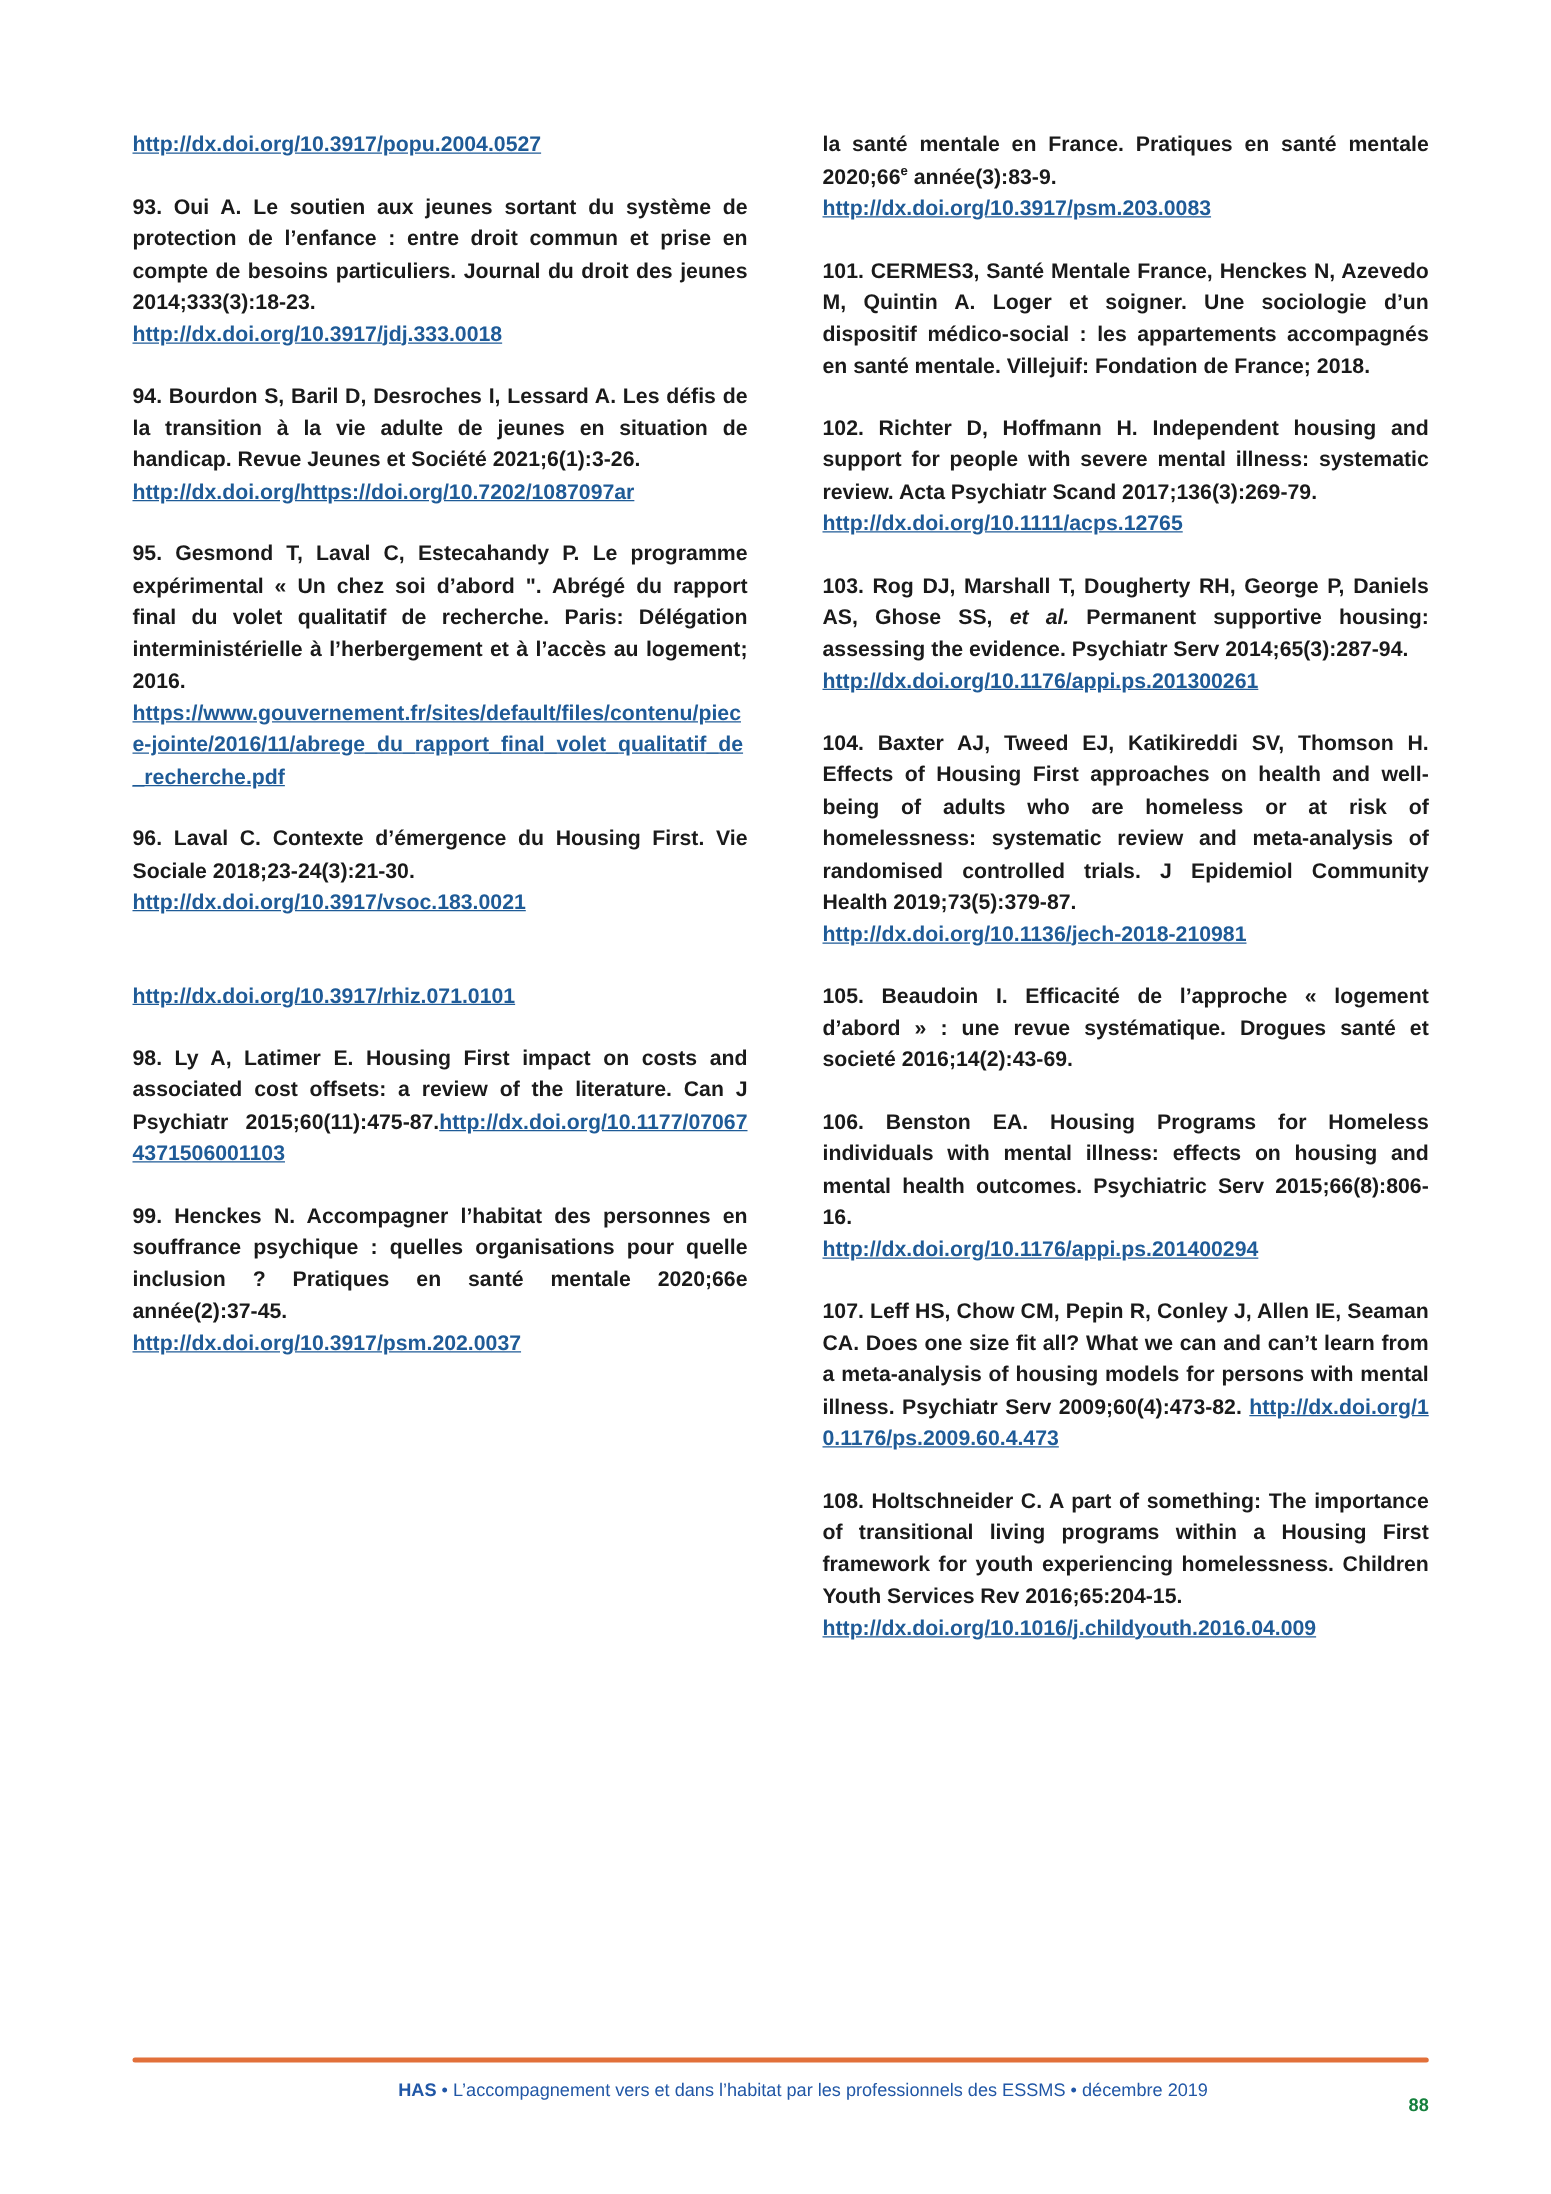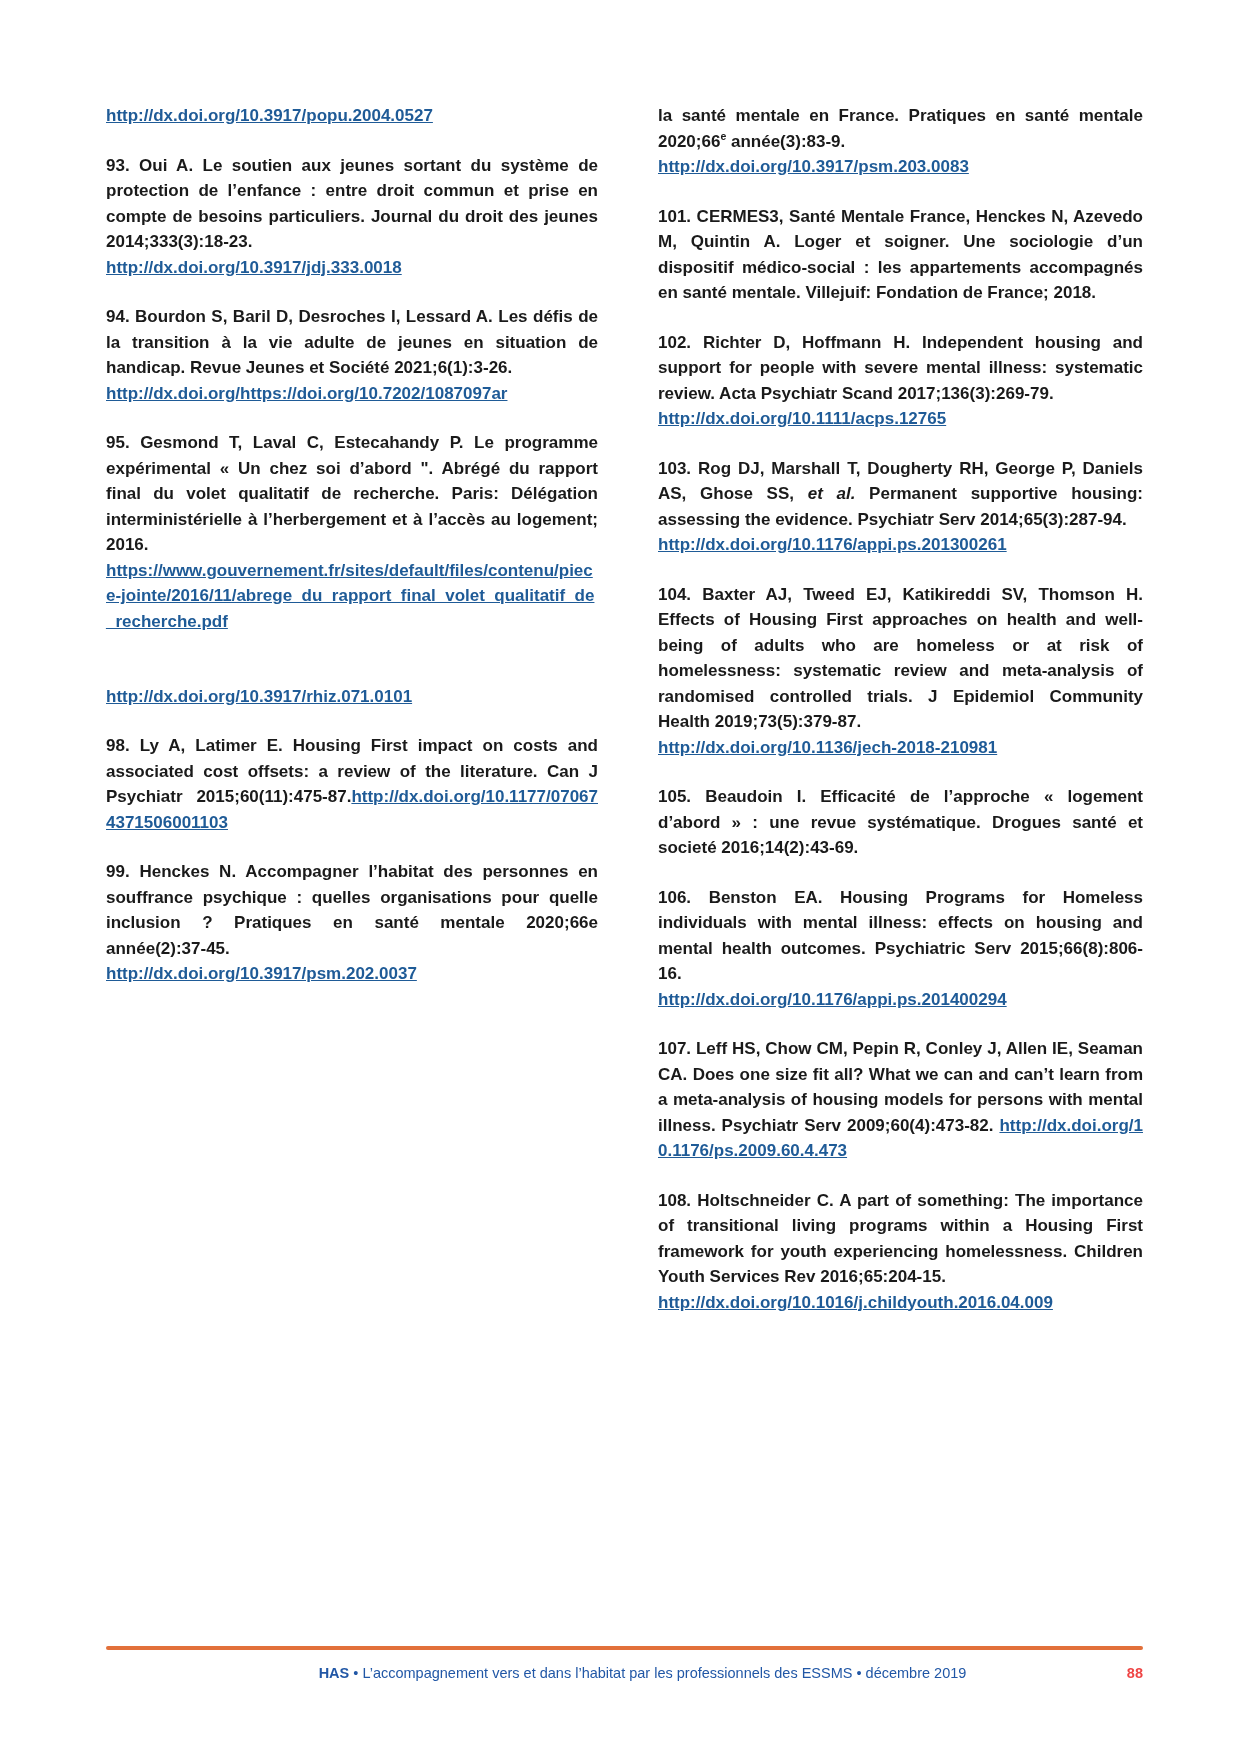--- a/index.html
+++ b/index.html
@@ -66,37 +66,38 @@
     margin-top: 14px;
     text-align: center;
     font-size: 14.5px;
     line-height: 18px;
     color: #2157A6;
   }
   .footer .footer-line b { font-weight: bold; margin-left: 36px; }
   .footer .pagenum {
     position: absolute;
     right: 0;
-    top: 0;
+    top: 12px;
     font-weight: bold;
-    color: #ef4444;
+    color: #15803d;
     text-align: right;
   }
 </style>
 </head>
 <body>
 
 <div class="page">
 
   <div class="content">
     <div class="col">
         <p class="ref"><a class="url" href="#">http://dx.doi.org/10.3917/popu.2004.0527</a></p>
         <p class="ref"><span>93. Oui A. Le soutien aux jeunes sortant du système de protection de l’enfance : entre droit commun et prise en compte de besoins particuliers. Journal du droit des jeunes 2014;333(3):18-23.</span><br><a class="url" href="#">http://dx.doi.org/10.3917/jdj.333.0018</a></p>
         <p class="ref"><span>94. Bourdon S, Baril D, Desroches I, Lessard A. Les défis de la transition à la vie adulte de jeunes en situation de handicap. Revue Jeunes et Société 2021;6(1):3-26.</span><br><a class="url" href="#">http://dx.doi.org/https://doi.org/10.7202/1087097ar</a></p>
         <p class="ref"><span>95. Gesmond T, Laval C, Estecahandy P. Le programme expérimental « Un chez soi d’abord ". Abrégé du rapport final du volet qualitatif de recherche. Paris: Délégation interministérielle à l’herbergement et à l’accès au logement; 2016.</span><br><a class="url" href="#">https://www.gouvernement.fr/sites/default/files/contenu/piece-jointe/2016/11/abrege_du_rapport_final_volet_qualitatif_de_recherche.pdf</a></p>
+        <p class="ref"><span>96. Laval C. Contexte d’émergence du Housing First. Vie Sociale 2018;23-24(3):21-30.</span><br><a class="url" href="#">http://dx.doi.org/10.3917/vsoc.183.0021</a></p>
         <p class="ref"><br><a class="url" href="#">http://dx.doi.org/10.3917/rhiz.071.0101</a></p>
         <p class="ref"><span>98. Ly A, Latimer E. Housing First impact on costs and associated cost offsets: a review of the literature. Can J Psychiatr 2015;60(11):475-87.</span><a class="url" href="#">http://dx.doi.org/10.1177/070674371506001103</a></p>
         <p class="ref"><span>99. Henckes N. Accompagner l’habitat des personnes en souffrance psychique : quelles organisations pour quelle inclusion ? Pratiques en santé mentale 2020;66e année(2):37-45.</span><br><a class="url" href="#">http://dx.doi.org/10.3917/psm.202.0037</a></p>
       </div>
     <div class="col right">
         <p class="ref"><span>la santé mentale en France. Pratiques en santé mentale 2020;66</span><sup>e</sup><span> année(3):83-9.</span><br><a class="url" href="#">http://dx.doi.org/10.3917/psm.203.0083</a></p>
         <p class="ref"><span>101. CERMES3, Santé Mentale France, Henckes N, Azevedo M, Quintin A. Loger et soigner. Une sociologie d’un dispositif médico-social : les appartements accompagnés en santé mentale. Villejuif: Fondation de France; 2018.</span></p>
         <p class="ref"><span>102. Richter D, Hoffmann H. Independent housing and support for people with severe mental illness: systematic review. Acta Psychiatr Scand 2017;136(3):269-79.</span><br><a class="url" href="#">http://dx.doi.org/10.1111/acps.12765</a></p>
         <p class="ref"><span>103. Rog DJ, Marshall T, Dougherty RH, George P, Daniels AS, Ghose SS, </span><em>et al.</em><span> Permanent supportive housing: assessing the evidence. Psychiatr Serv 2014;65(3):287-94.</span><br><a class="url" href="#">http://dx.doi.org/10.1176/appi.ps.201300261</a></p>
         <p class="ref"><span>104. Baxter AJ, Tweed EJ, Katikireddi SV, Thomson H. Effects of Housing First approaches on health and well-being of adults who are homeless or at risk of homelessness: systematic review and meta-analysis of randomised controlled trials. J Epidemiol Community Health 2019;73(5):379-87.</span><br><a class="url" href="#">http://dx.doi.org/10.1136/jech-2018-210981</a></p>

